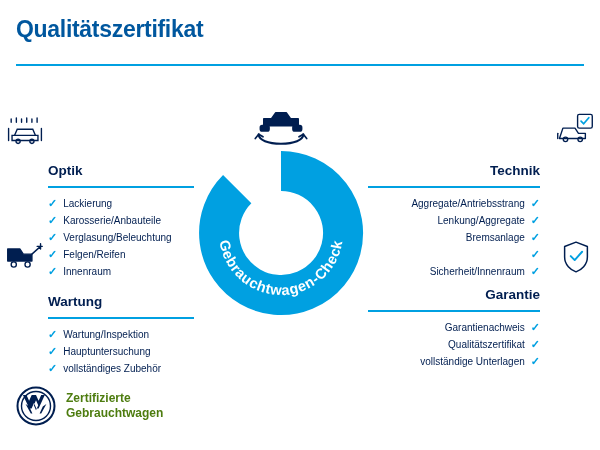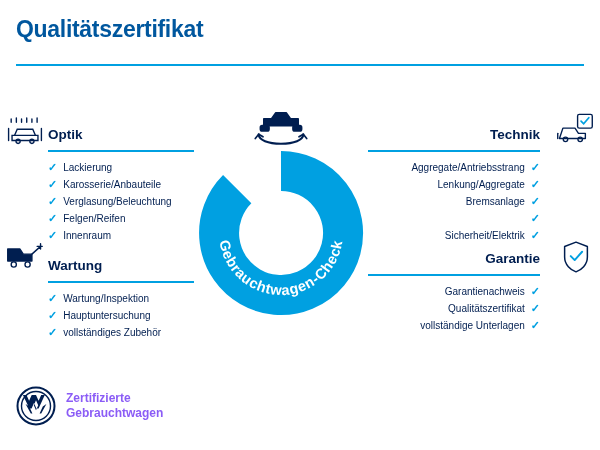--- a/index.html
+++ b/index.html
@@ -74,20 +74,21 @@
     position: absolute;
     left: 245px;
     top: 100px;
     width: 72px;
     height: 48px;
   }
 
   
   .block {
     position: absolute;
+    margin-top: 36px;
   }
   .block-head {
     position: relative;
     height: 26px;
   }
   .block-title {
     font-size: 13.5px;
     font-weight: bold;
     color: #001e50;
     line-height: 18px;
@@ -146,21 +147,21 @@
     left: 16px;
     top: 386px;
     display: flex;
     align-items: center;
   }
   .vw-logo { width: 40px; height: 40px; }
   .footer-text {
     margin-left: 10px;
     font-size: 12px;
     font-weight: bold;
-    color: #8b5cf6;
+    color: #4d7c0f;
     line-height: 15px;
   }
 
   
   .arc-text {
     position: absolute;
     left: 0; top: 0;
     width: 166px;
     height: 166px;
     pointer-events: none;
@@ -312,21 +313,21 @@
           <span class="check">✓</span>
         </div>
       <div class="item">
           <span>Bremsanlage</span>
           <span class="check">✓</span>
         </div>
       <div class="item">
           <span class="check">✓</span>
         </div>
       <div class="item">
-          <span>Sicherheit/Elektrik</span>
+          <span>Sicherheit/Innenraum</span>
           <span class="check">✓</span>
         </div>
     </div>
   </div>
 
   <div class="block right" id="block-garantie">
     <div class="block-head">
       <div class="block-title">Garantie</div>
       <div class="block-rule"></div>
     </div>

